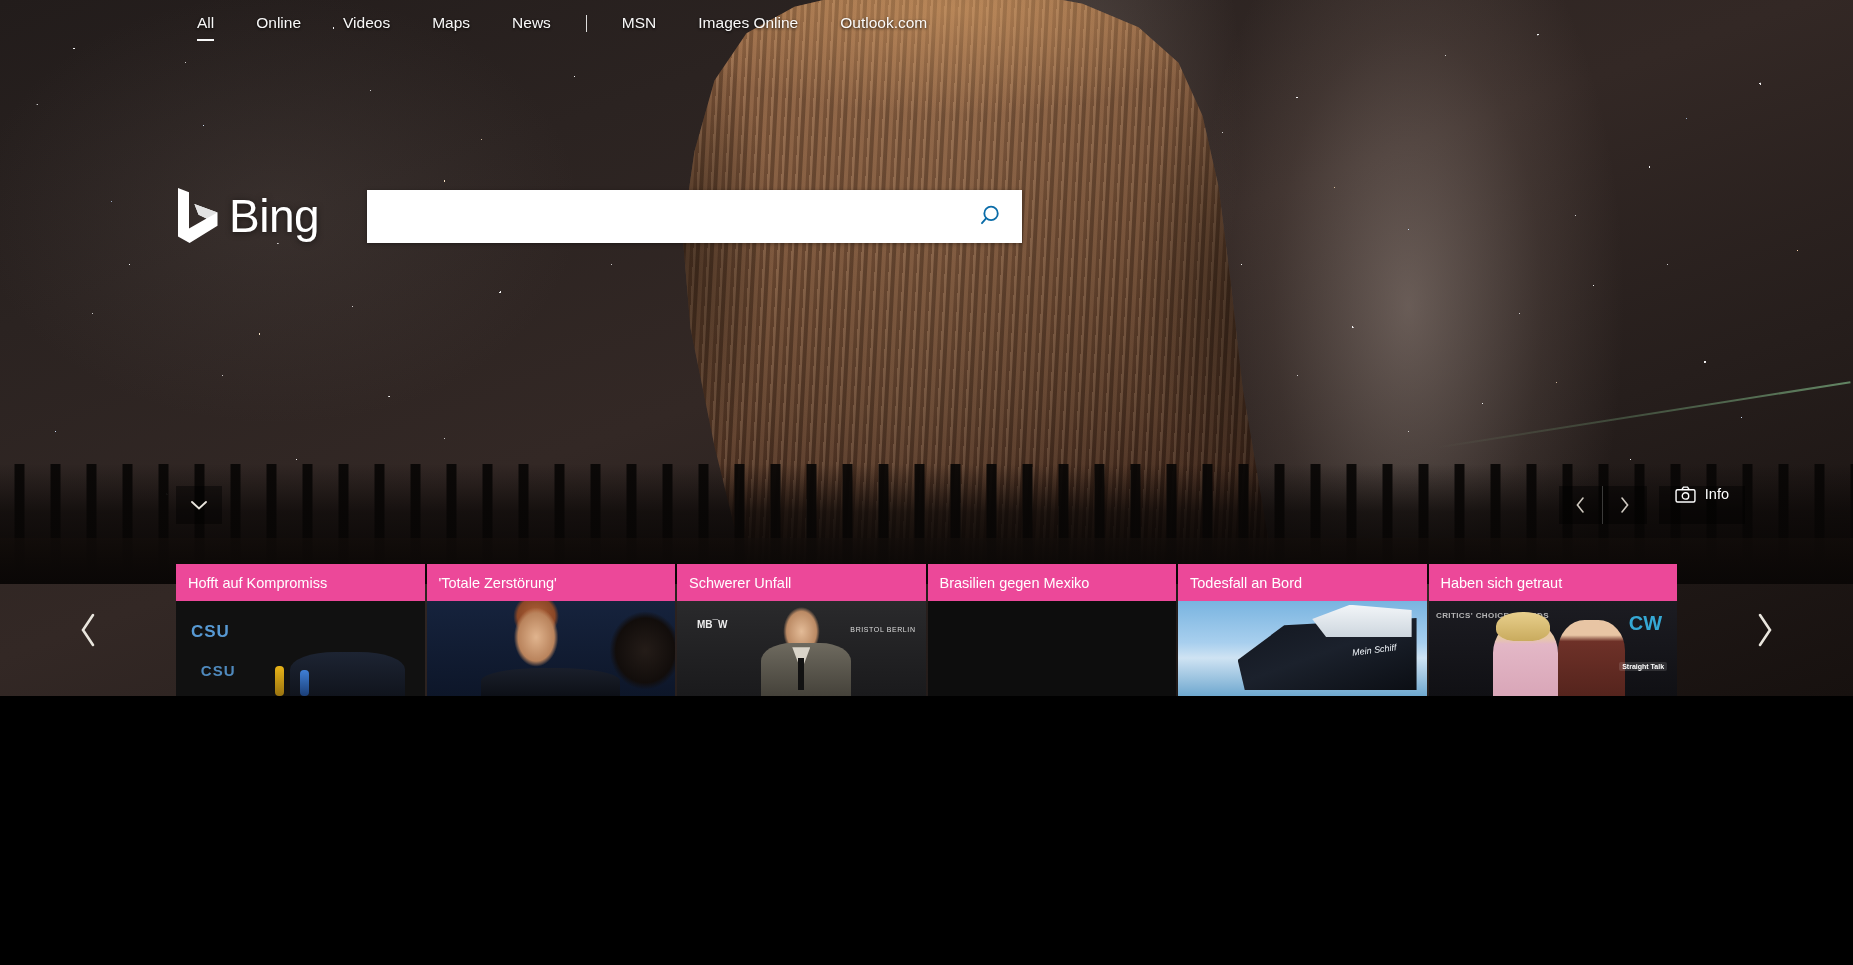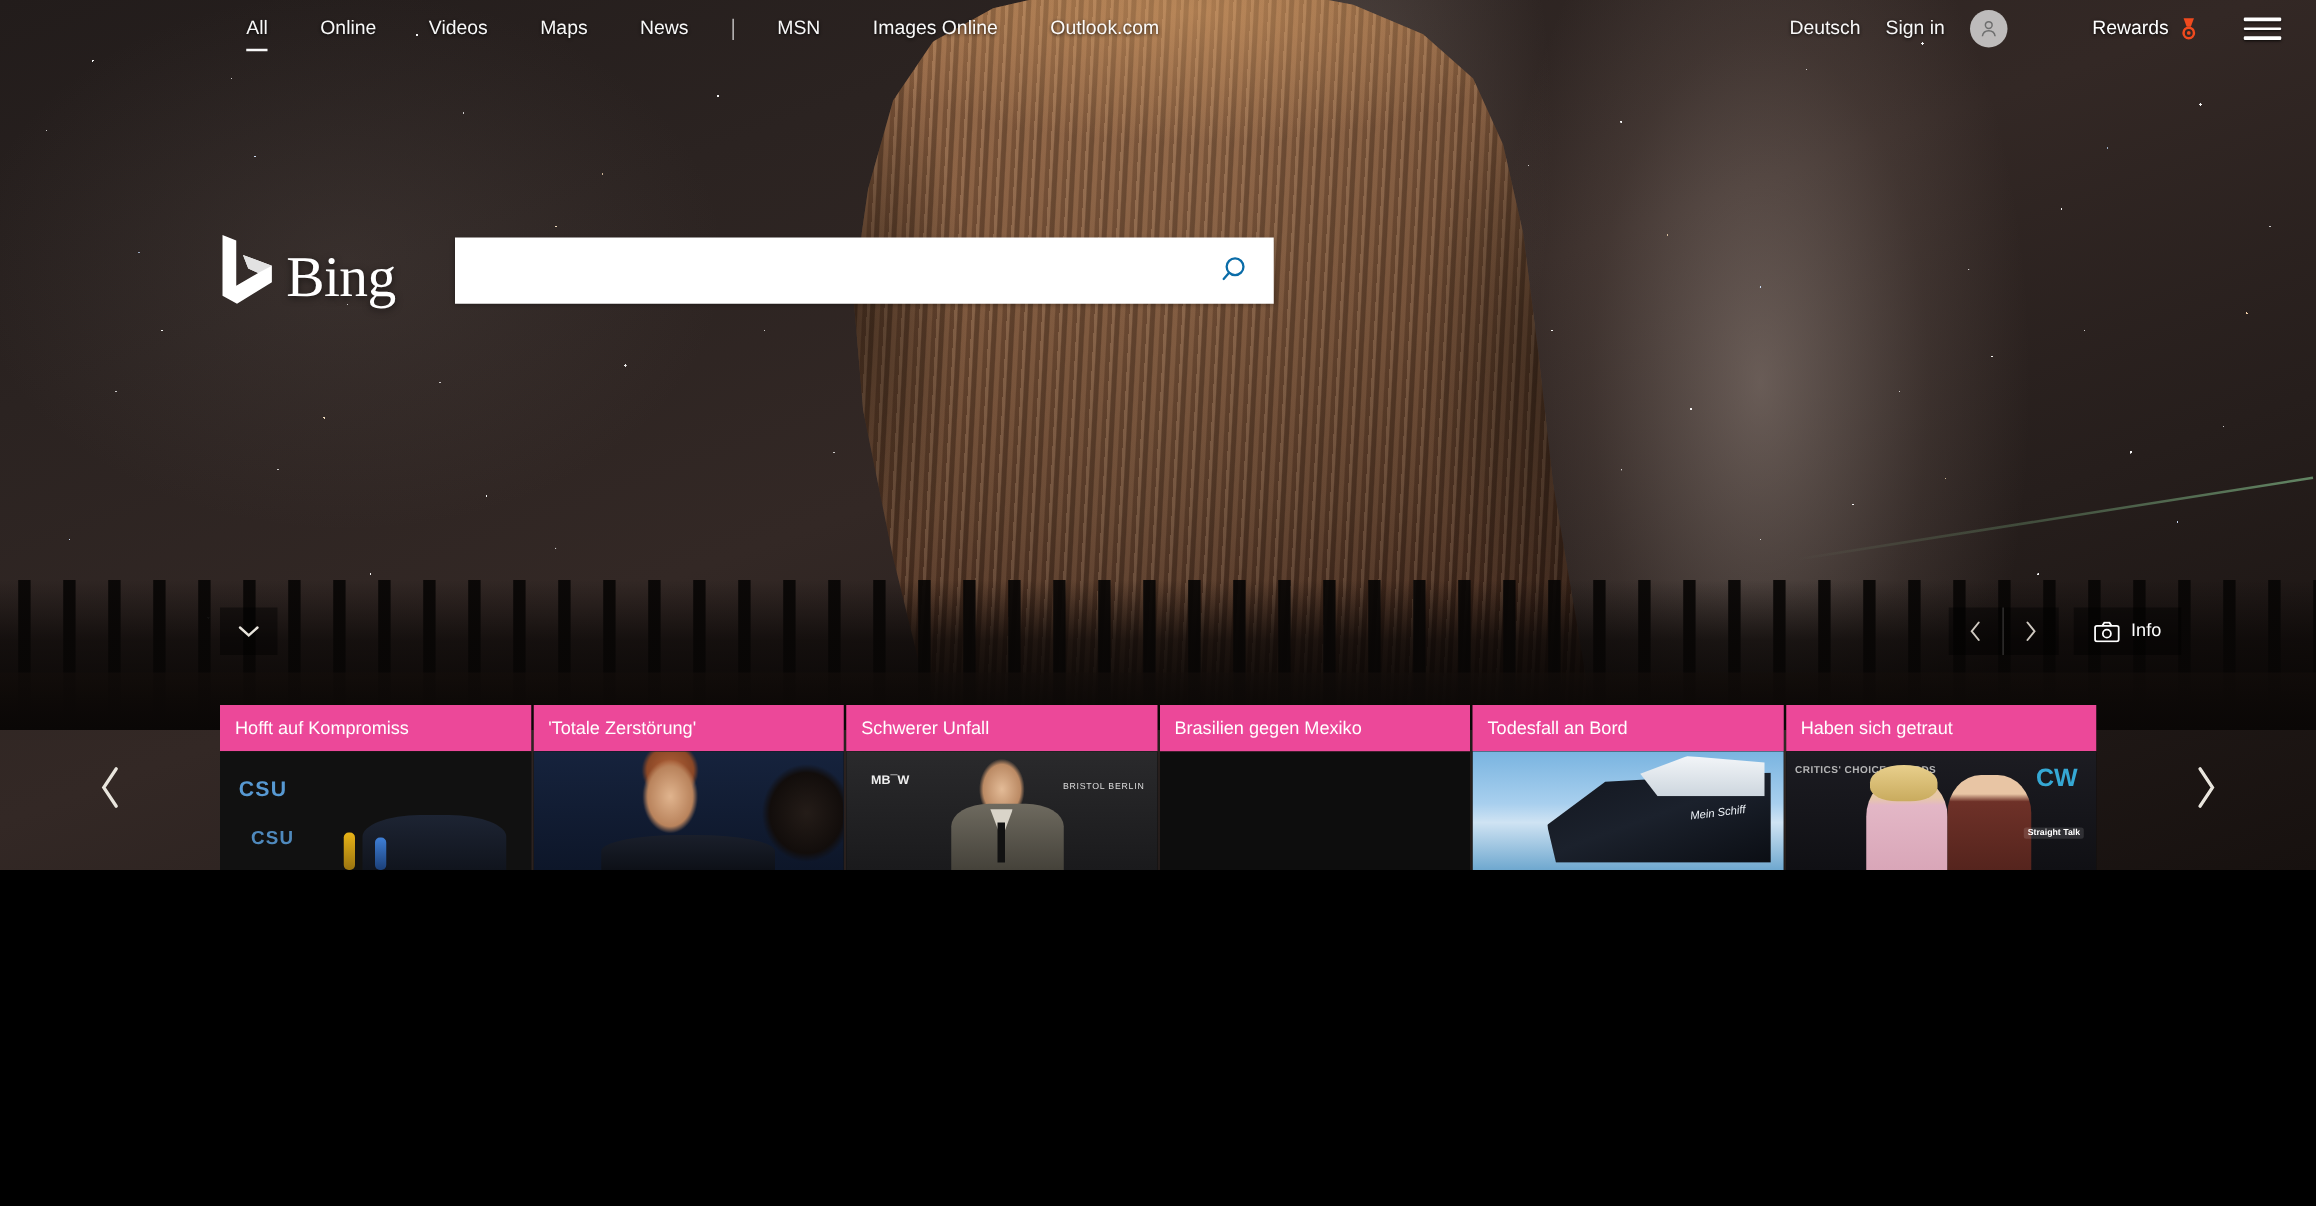--- a/index.html
+++ b/index.html
@@ -214,21 +214,21 @@
   .hamburger span {
     display:block; height:2.5px; background:#fff; border-radius:1px;
     box-shadow:0 1px 2px rgba(0,0,0,.7);
   }
 
   
   .searchrow {
     position:absolute; top:187px; left:176px;
     display:flex; align-items:center; z-index:30;
   }
-  .logo { display:flex; align-items:flex-end; margin-right:48px; user-select:none;font-family:Liberation Serif, serif; }
+  .logo { display:flex; align-items:center; margin-right:48px; user-select:none; }
   .logo-mark { width:44px; height:58px; flex:none; }
   .logo-text {
     color:#fff; font-size:46px; font-weight:400;
     letter-spacing:-.5px; margin-left:9px; line-height:1;
     text-shadow:0 1px 6px rgba(0,0,0,.55);
   }
   .searchbox {
     width:655px; height:53px; background:#fff;
     display:flex; align-items:center;
     box-shadow:0 1px 4px rgba(0,0,0,.35);
@@ -255,21 +255,21 @@
     position:absolute; right:108px; bottom:172px;
     display:flex; align-items:stretch; height:38px; z-index:30;
   }
   .ic-btn {
     background:rgba(0,0,0,.42); width:44px;
     display:flex; align-items:center; justify-content:center;
     cursor:pointer; border-right:1px solid rgba(255,255,255,.22);
   }
   .ic-info {
     background:rgba(0,0,0,.42); padding:0 16px; margin-left:12px;
-    display:flex; align-items:center; gap:9px; cursor:pointer;
+    display:flex; gap:9px; cursor:pointer;
   }
   .ic-info span { color:#fff; font-size:14.5px; }
 
   
   .carousel {
     position:absolute; left:0; right:0; bottom:0; height:132px;
     z-index:35; display:flex; align-items:stretch;
   }
   .car-arrow {
     width:176px; display:flex; align-items:center; justify-content:center;
@@ -493,46 +493,20 @@
       <a class="nav-link">Online</a>
       <a class="nav-link">Videos</a>
       <a class="nav-link">Maps</a>
       <a class="nav-link">News</a>
       <div class="nav-sep"></div>
       <a class="nav-link">MSN</a>
       <a class="nav-link">Images Online</a>
       <a class="nav-link">Outlook.com</a>
     </div>
 
-    <div class="nav-right">
-      <a class="nav-link">Deutsch</a>
-      <a class="nav-link">Sign in</a>
-
-      <div class="avatar">
-        <svg width="18" height="18" viewBox="0 0 24 24">
-          <circle cx="12" cy="8" r="3.6" fill="none" stroke="#6e6e6e" stroke-width="1.6"></circle>
-          <path d="M5.2 20c.6-4 3.4-6 6.8-6s6.2 2 6.8 6" fill="none" stroke="#6e6e6e" stroke-width="1.6"></path>
-        </svg>
-      </div>
-
-      <div class="rewards-wrap">
-        <span class="rewards-label">Rewards</span>
-        <svg width="20" height="20" viewBox="0 0 24 24">
-          <path d="M7 2h10l-3 8H10z" fill="#f04a1e"></path>
-          <circle cx="12" cy="16" r="5" fill="none" stroke="#f04a1e" stroke-width="2.4"></circle>
-          <circle cx="12" cy="16" r="1.8" fill="#f04a1e"></circle>
-        </svg>
-      </div>
-
-      <div class="hamburger">
-        <span></span>
-        <span></span>
-        <span></span>
-      </div>
-    </div>
   </div>
 
   <div class="searchrow">
     <div class="logo">
       <svg class="logo-mark" viewBox="0 0 44 58">
         <path d="M2 1 L13 5.3 L13 41.5 L30.5 31.4 L22.6 27.7 L18.4 17 L41.5 25.6 L41.5 38.8 L13.6 56 L2 49.6 Z" fill="#ffffff"></path>
         <path d="M18.4 17 L22.6 27.7 L30.5 31.4 L41.5 25.6 Z" fill="#e2e2e2"></path>
       </svg>
       <div class="logo-text">Bing</div>
     </div>

